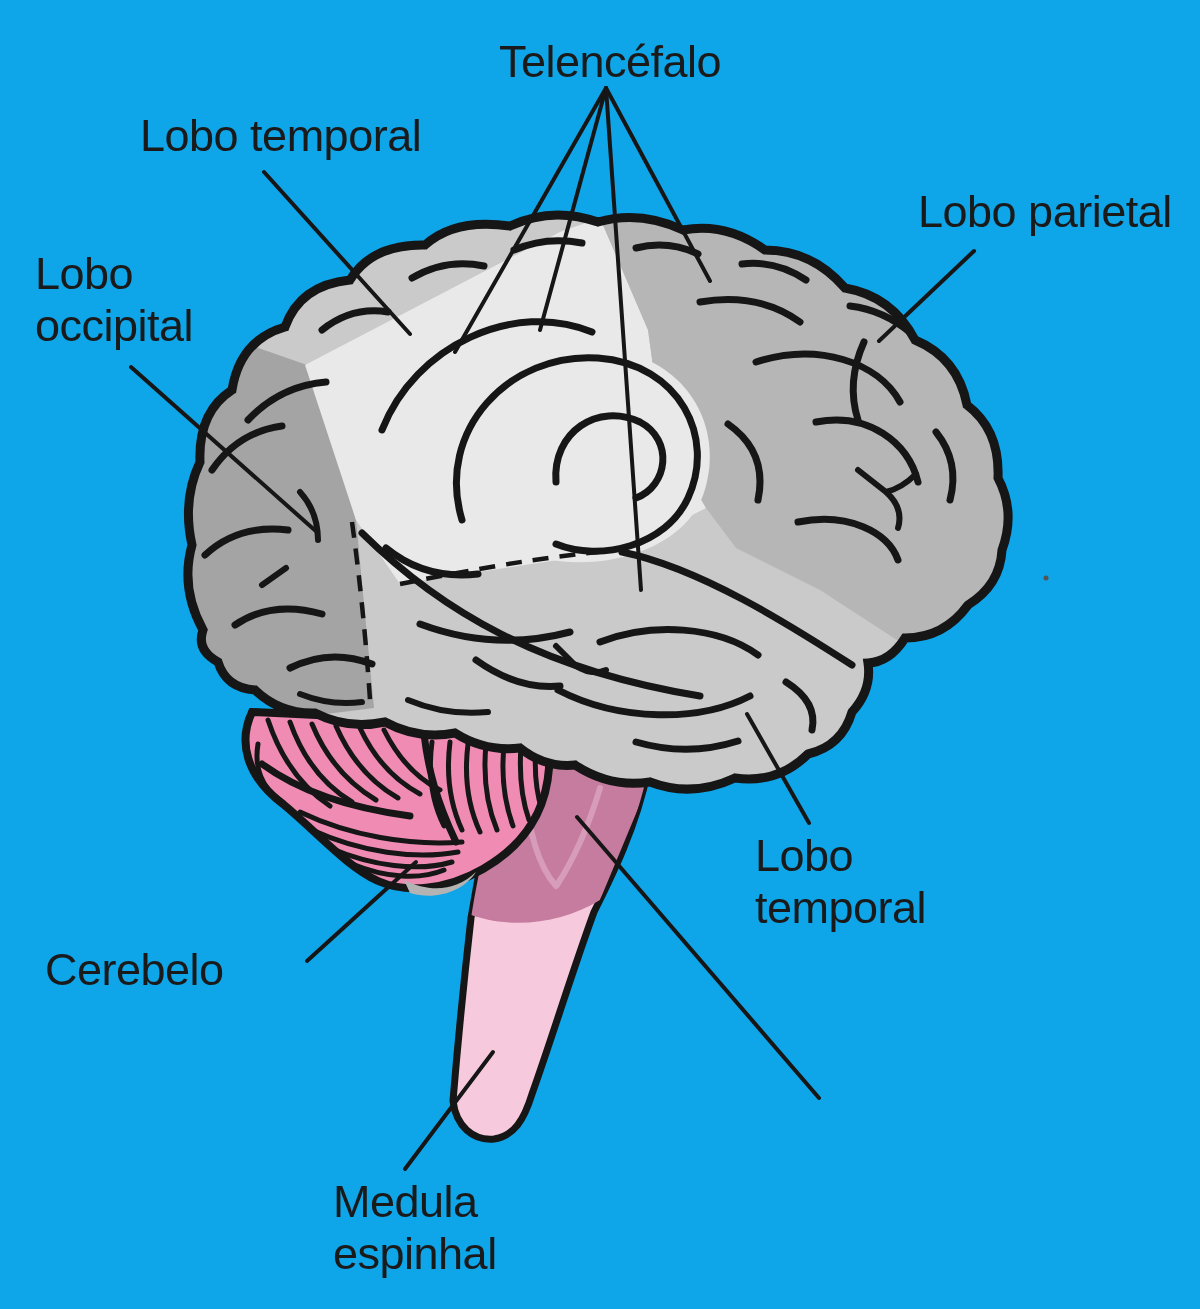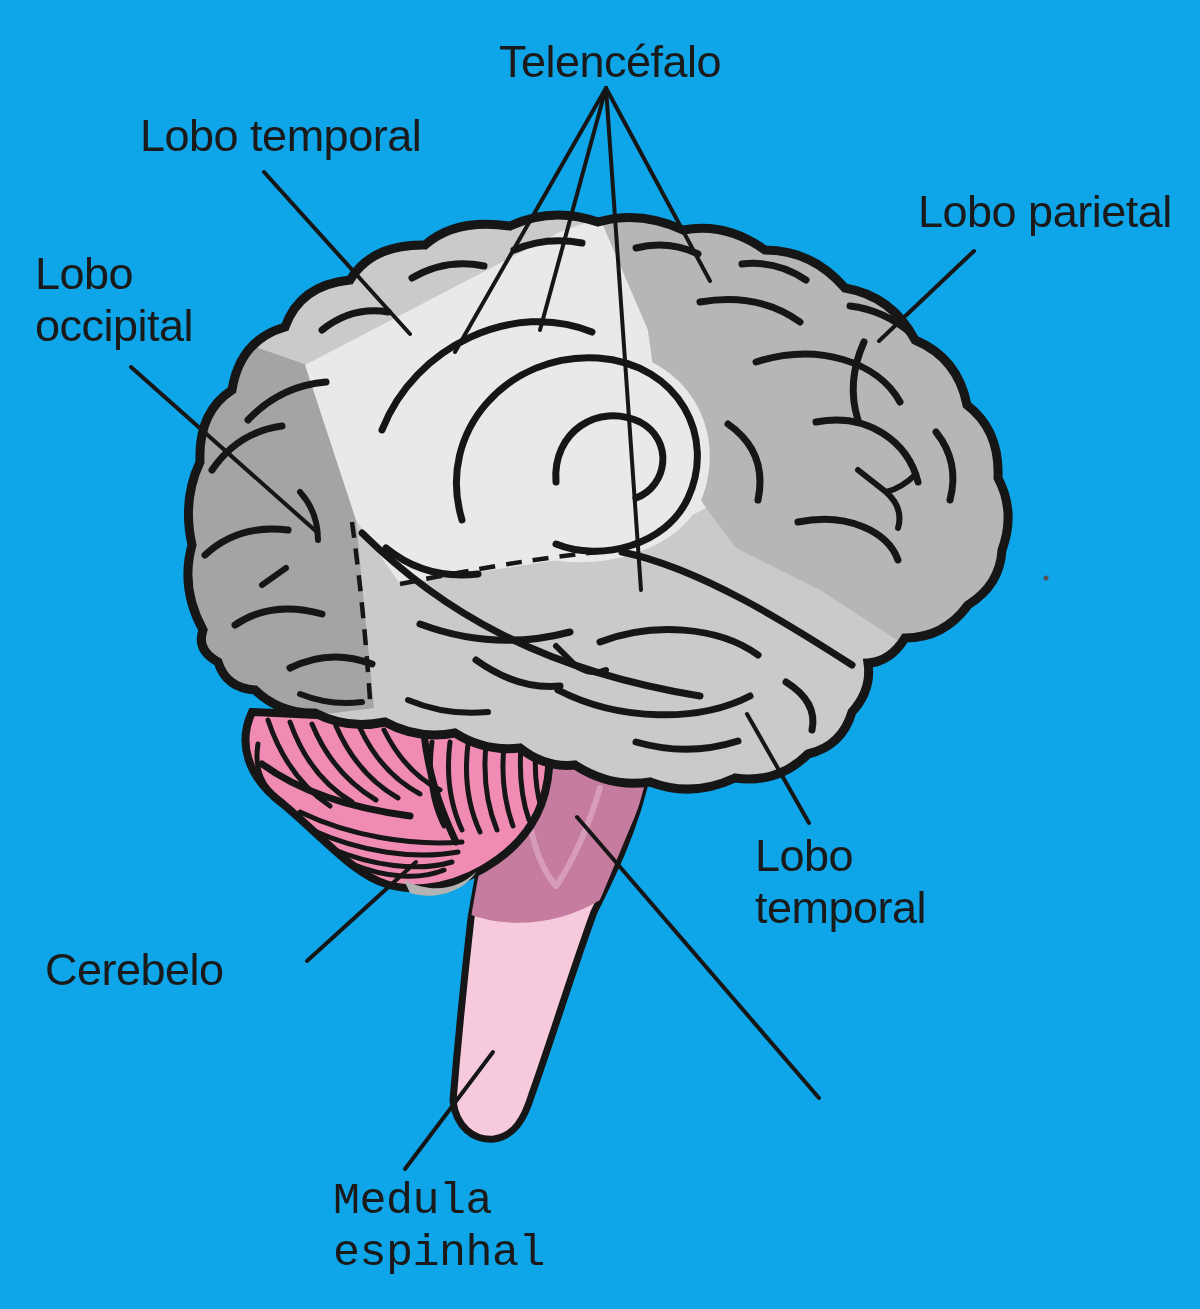--- a/index.html
+++ b/index.html
@@ -163,16 +163,16 @@
 
 <div class="label" style="left:35px;top:248px;">Lobo
 occipital</div>
 
 <div class="label" style="left:755px;top:830px;">Lobo
 temporal</div>
 
 <div class="label" style="left:45px;top:944px;">Cerebelo</div>
 
 
-<div class="label" style="left:333px;top:1176px;font-family:Liberation Mono, monospace;">Medula
+<div class="label" style="left:333px;top:1176px;">Medula
 espinhal</div>
 
 </div>
 
 </body></html>

